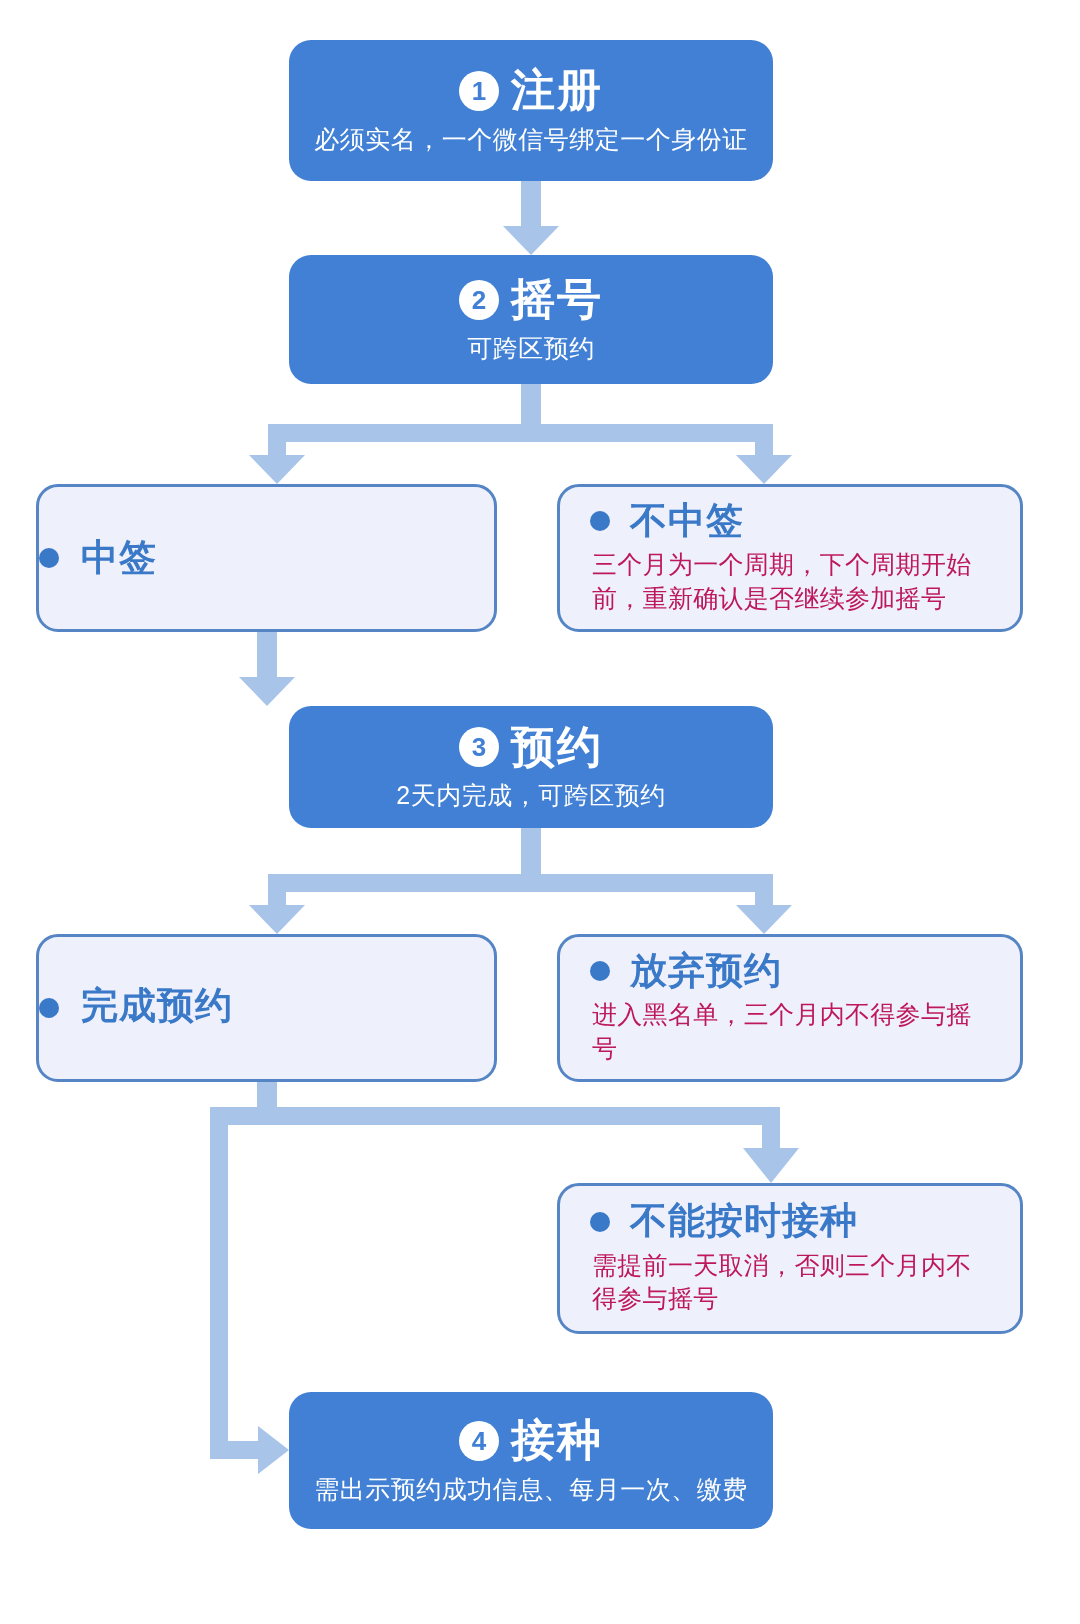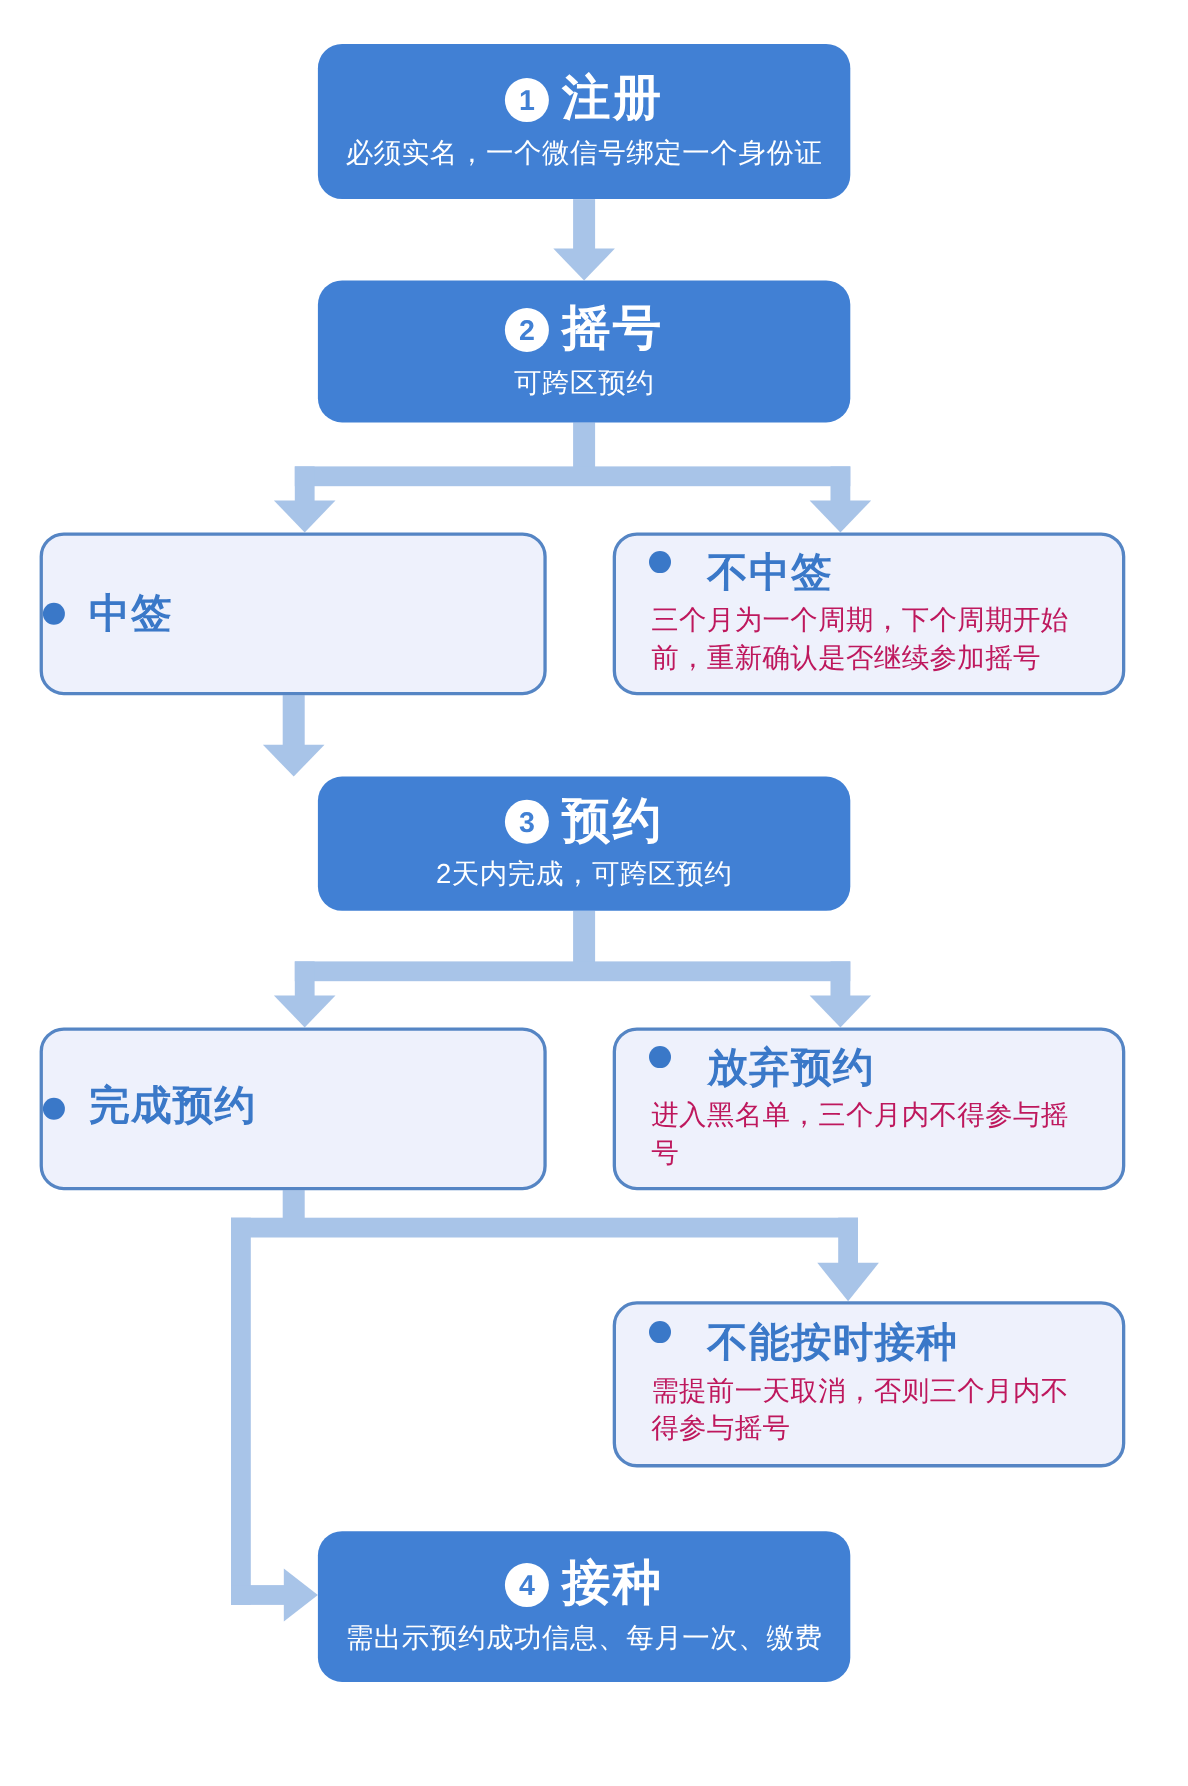--- a/index.html
+++ b/index.html
@@ -101,21 +101,22 @@
 
   
   .node.secondary.detailed {
     display: flex;
     flex-direction: column;
     justify-content: center;
     padding: 0 26px 0 30px;
   }
   .node.secondary.detailed .head-row {
     display: flex;
-    gap: 33px;
+    align-items: center;
+    gap: 20px;
   }
 
   .dot {
     width: 20px;
     height: 20px;
     border-radius: 50%;
     background: #3a78c8;
     flex: 0 0 auto;
   }
   .node.secondary .head-text {

